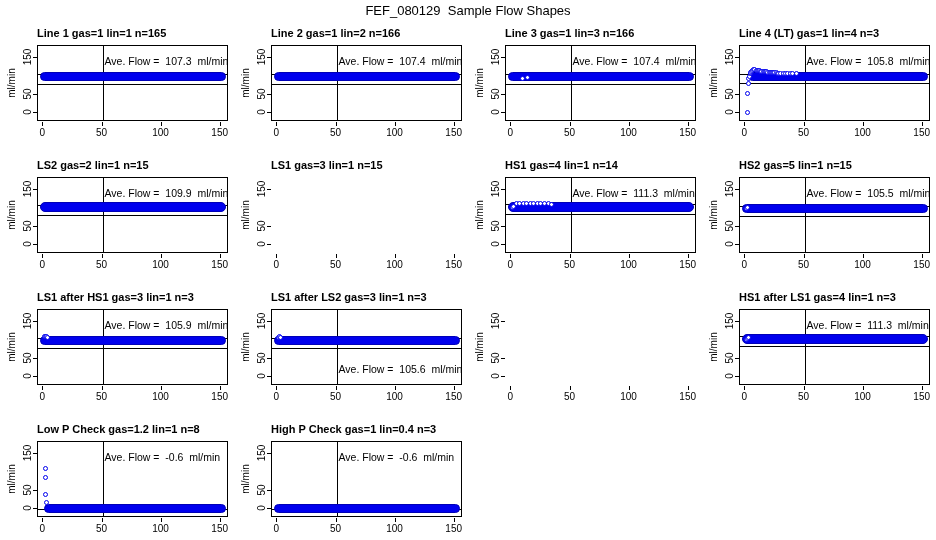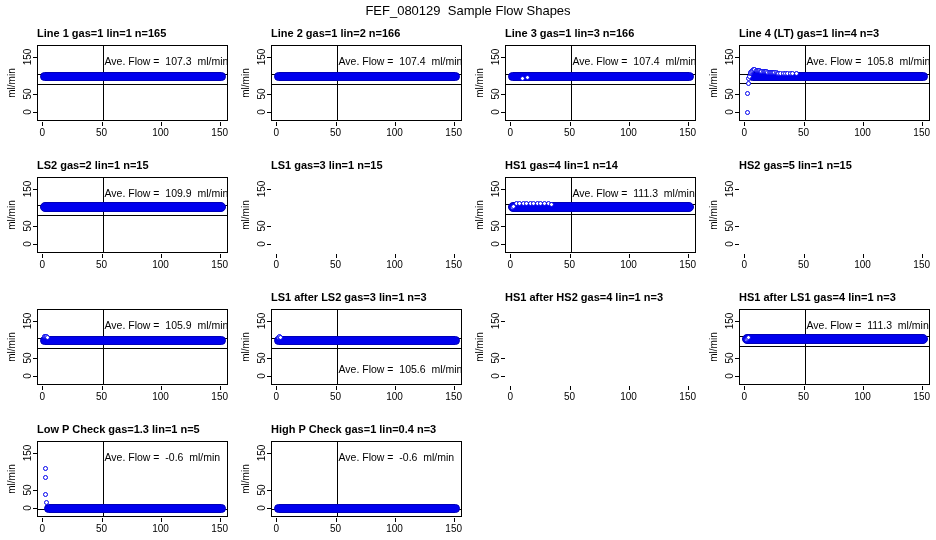--- a/index.html
+++ b/index.html
@@ -252,37 +252,47 @@
         <div class="yt" style="top: 91.6px;"></div>
         <div class="yl" style="top: 91.6px;">0</div>
         <div class="yt" style="top: 73.5px;"></div>
         <div class="yl" style="top: 73.5px;">50</div>
         <div class="yt" style="top: 37.3px;"></div>
         <div class="yl" style="top: 37.3px;">150</div>
         <div class="ylab">ml/min</div>
       </div>
       <div class="cell">
         <div class="panel-title">HS2 gas=5 lin=1 n=15</div>
-        <div class="xt" style="left: 42.3px;"></div>
-        <div class="xl" style="left: 42.3px;">0</div>
-        <div class="xt" style="left: 101.5px;"></div>
-        <div class="xl" style="left: 101.5px;">50</div>
-        <div class="xt" style="left: 160.6px;"></div>
-        <div class="xl" style="left: 160.6px;">100</div>
-        <div class="xt" style="left: 219.7px;"></div>
-        <div class="xl" style="left: 219.7px;">150</div>
-        <div class="yt" style="top: 91.6px;"></div>
-        <div class="yl" style="top: 91.6px;">0</div>
-        <div class="yt" style="top: 73.5px;"></div>
-        <div class="yl" style="top: 73.5px;">50</div>
-        <div class="yt" style="top: 37.3px;"></div>
-        <div class="yl" style="top: 37.3px;">150</div>
-        <div class="ylab">ml/min</div>
-      </div>
-      <div class="cell">
+        <div class="pbox">
+          <div class="vline" style="left: 64.5px;"></div>
+          <div class="hline" style="top: 28.4px;"></div>
+          <div class="hline" style="top: 38.4px;"></div>
+          <div class="band" style="left: 2.3px; width: 185.8px; top: 26.1px; height: 9.4px; background: rgb(0, 0, 238); border-color: rgb(0, 0, 184);"></div>
+          <div class="pt" style="left: 3.8px; top: 27.5px; border-color: rgb(0, 0, 238);"></div>
+          <div class="pt" style="left: 4.6px; top: 26.8px; border-color: rgb(0, 0, 238);"></div>
+          <div class="ann" style="left: 66.5px;">Ave. Flow =  105.5  ml/min</div>
+        </div>
+        <div class="xt" style="left: 42.3px;"></div>
+        <div class="xl" style="left: 42.3px;">0</div>
+        <div class="xt" style="left: 101.5px;"></div>
+        <div class="xl" style="left: 101.5px;">50</div>
+        <div class="xt" style="left: 160.6px;"></div>
+        <div class="xl" style="left: 160.6px;">100</div>
+        <div class="xt" style="left: 219.7px;"></div>
+        <div class="xl" style="left: 219.7px;">150</div>
+        <div class="yt" style="top: 91.6px;"></div>
+        <div class="yl" style="top: 91.6px;">0</div>
+        <div class="yt" style="top: 73.5px;"></div>
+        <div class="yl" style="top: 73.5px;">50</div>
+        <div class="yt" style="top: 37.3px;"></div>
+        <div class="yl" style="top: 37.3px;">150</div>
+        <div class="ylab">ml/min</div>
+      </div>
+      <div class="cell">
+        <div class="panel-title">LS1 after HS1 gas=3 lin=1 n=3</div>
         <div class="pbox">
           <div class="vline" style="left: 64.5px;"></div>
           <div class="hline" style="top: 28.3px;"></div>
           <div class="hline" style="top: 38px;"></div>
           <div class="band" style="left: 2.3px; width: 185.8px; top: 26.1px; height: 9.4px; background: rgb(0, 0, 238); border-color: rgb(0, 0, 184);"></div>
           <div class="pt" style="left: 4px; top: 24.3px; border-color: rgb(0, 0, 238);"></div>
           <div class="pt" style="left: 5.1px; top: 23.9px; border-color: rgb(0, 0, 238);"></div>
           <div class="pt" style="left: 6.1px; top: 24.3px; border-color: rgb(0, 0, 238);"></div>
           <div class="pt" style="left: 7.2px; top: 24.6px; border-color: rgb(0, 0, 238);"></div>
           <div class="ann" style="left: 66.5px;">Ave. Flow =  105.9  ml/min</div>
@@ -325,21 +335,20 @@
         <div class="xl" style="left: 219.7px;">150</div>
         <div class="yt" style="top: 91.6px;"></div>
         <div class="yl" style="top: 91.6px;">0</div>
         <div class="yt" style="top: 73.5px;"></div>
         <div class="yl" style="top: 73.5px;">50</div>
         <div class="yt" style="top: 37.3px;"></div>
         <div class="yl" style="top: 37.3px;">150</div>
         <div class="ylab">ml/min</div>
       </div>
       <div class="cell">
-        <div class="panel-title">HS1 after HS2 gas=4 lin=1 n=3</div>
         <div class="xt" style="left: 42.3px;"></div>
         <div class="xl" style="left: 42.3px;">0</div>
         <div class="xt" style="left: 101.5px;"></div>
         <div class="xl" style="left: 101.5px;">50</div>
         <div class="xt" style="left: 160.6px;"></div>
         <div class="xl" style="left: 160.6px;">100</div>
         <div class="xt" style="left: 219.7px;"></div>
         <div class="xl" style="left: 219.7px;">150</div>
         <div class="yt" style="top: 91.6px;"></div>
         <div class="yl" style="top: 91.6px;">0</div>
@@ -371,21 +380,21 @@
         <div class="xl" style="left: 219.7px;">150</div>
         <div class="yt" style="top: 91.6px;"></div>
         <div class="yl" style="top: 91.6px;">0</div>
         <div class="yt" style="top: 73.5px;"></div>
         <div class="yl" style="top: 73.5px;">50</div>
         <div class="yt" style="top: 37.3px;"></div>
         <div class="yl" style="top: 37.3px;">150</div>
         <div class="ylab">ml/min</div>
       </div>
       <div class="cell">
-        <div class="panel-title">Low P Check gas=1.3 lin=1 n=5</div>
+        <div class="panel-title">Low P Check gas=1.2 lin=1 n=8</div>
         <div class="pbox">
           <div class="vline" style="left: 64.5px;"></div>
           <div class="hline" style="top: 66.8px;"></div>
           <div class="hline" style="top: 73.5px;"></div>
           <div class="band" style="left: 5.6px; width: 182.5px; top: 61.9px; height: 8.7px; background: rgb(0, 0, 238); border-color: rgb(0, 0, 184);"></div>
           <div class="pt" style="left: 4.5px; top: 23.9px; border-color: rgb(0, 0, 238);"></div>
           <div class="pt" style="left: 4.8px; top: 32.6px; border-color: rgb(0, 0, 238);"></div>
           <div class="pt" style="left: 5.3px; top: 49.6px; border-color: rgb(0, 0, 238);"></div>
           <div class="pt" style="left: 5.7px; top: 58.3px; border-color: rgb(0, 0, 238);"></div>
           <div class="ann" style="left: 66.5px;">Ave. Flow =  -0.6  ml/min</div>

